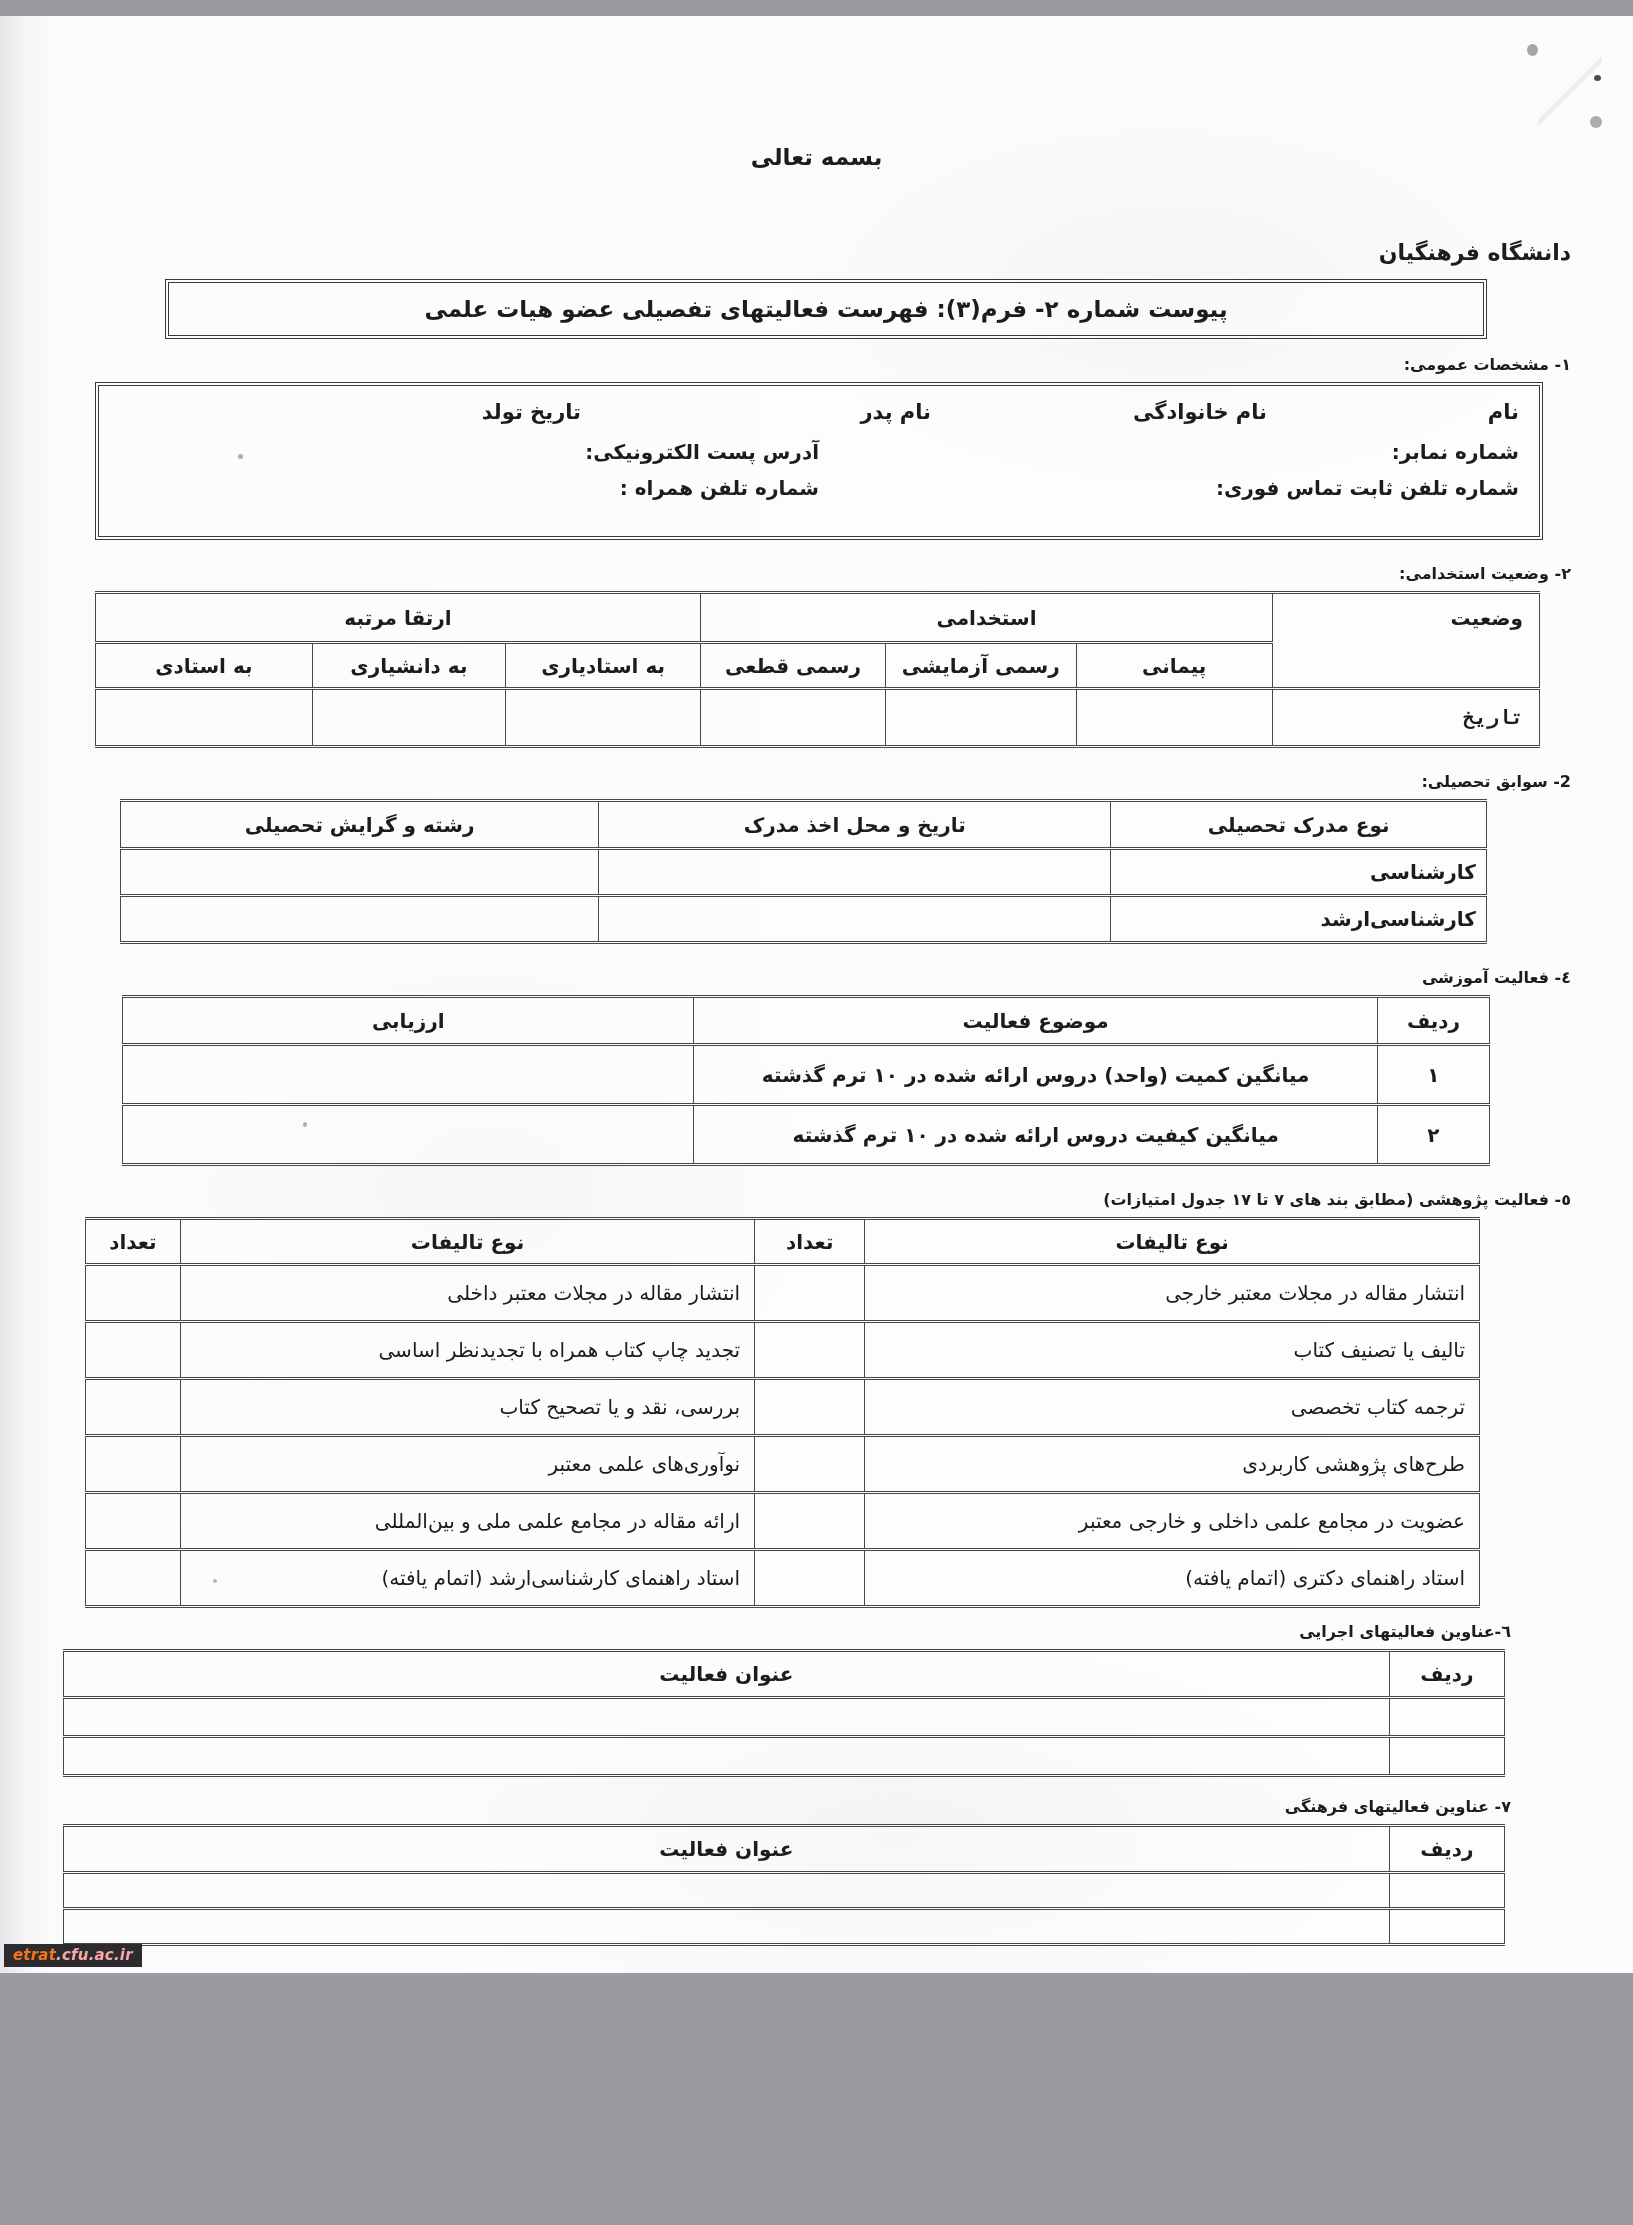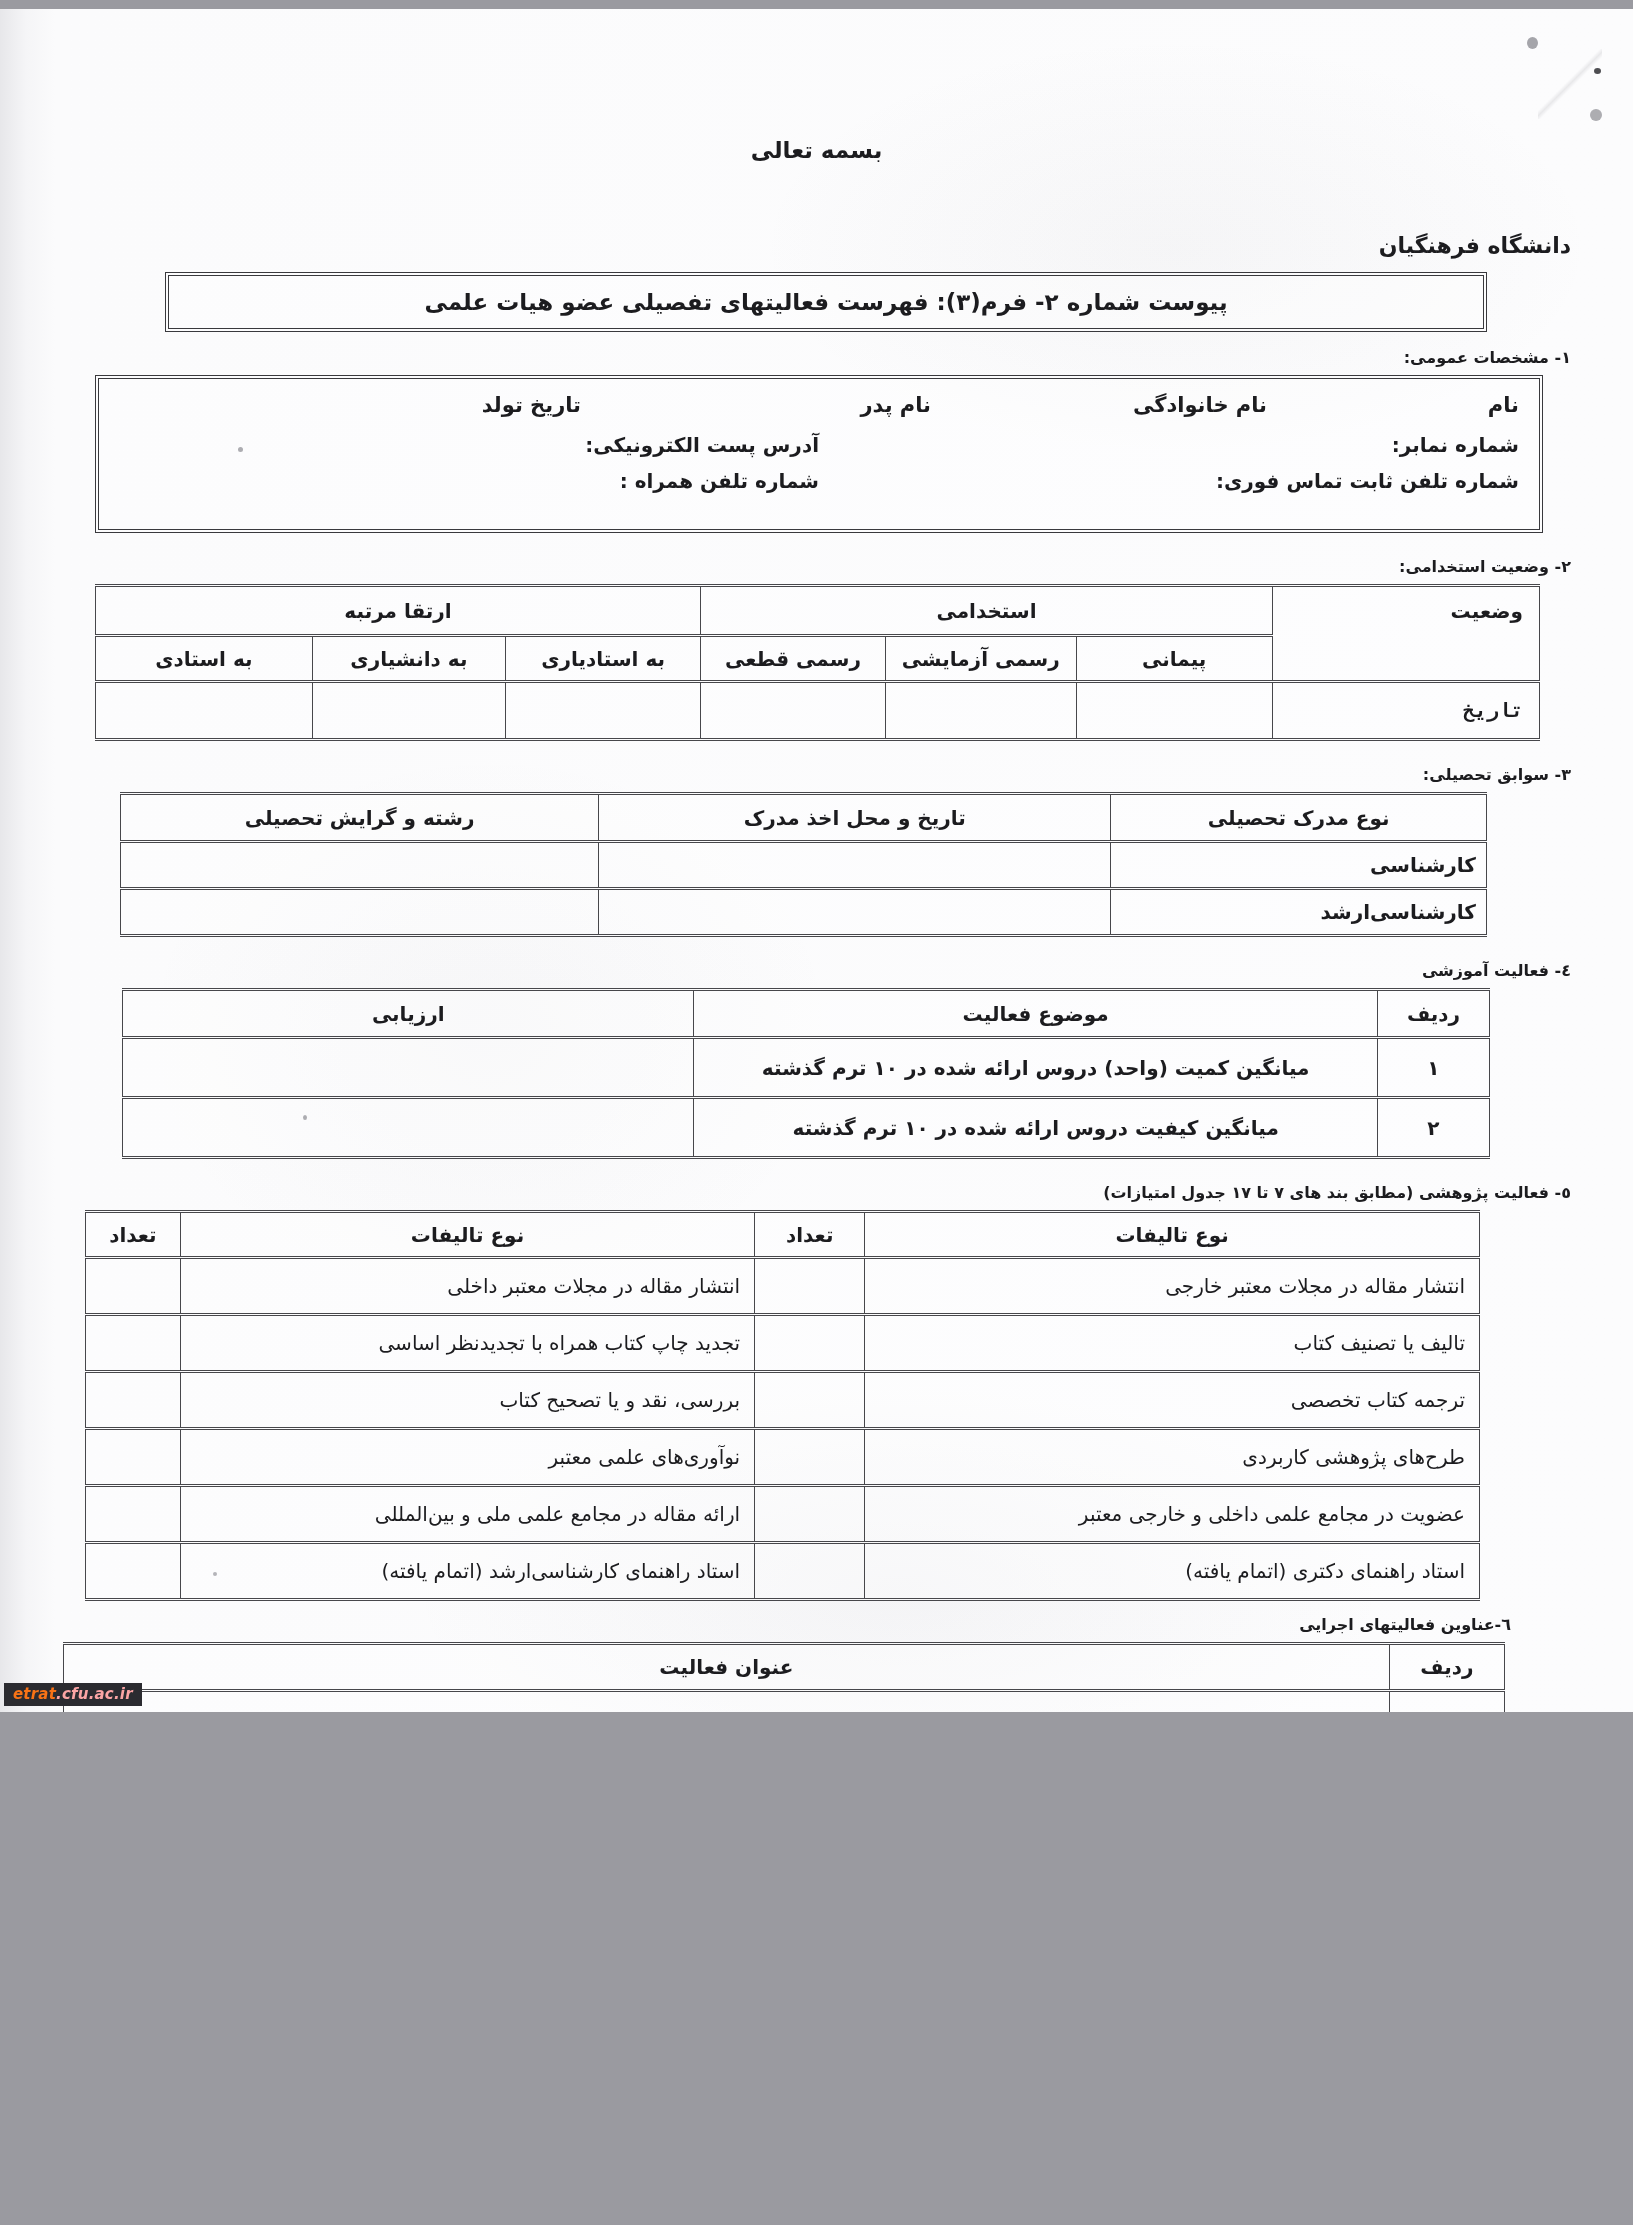--- a/index.html
+++ b/index.html
@@ -1,19 +1,19 @@
 <!DOCTYPE html>
 <html lang="fa"><head>
 <meta charset="utf-8">
 <style>
   html,body{margin:0;padding:0;background:#9a9aa0;}
   .page{
     position:relative;
-    width:1633px;height:1703px;
-    margin:9px auto;
+    width:1633px;height:1957px;
+    margin:16px auto;
     background:
       radial-gradient(ellipse 600px 300px at 72% 14%, rgba(120,120,130,0.05), transparent 70%),
       radial-gradient(ellipse 500px 400px at 30% 60%, rgba(120,120,130,0.04), transparent 70%),
       radial-gradient(ellipse 700px 300px at 55% 93%, rgba(120,120,135,0.06), transparent 70%),
       linear-gradient(90deg,#e7e7ea 0px,#f5f5f7 26px,#fbfbfc 55px,#fcfcfd 100%);
     direction:rtl;
     font-family:"DejaVu Sans","Liberation Sans",sans-serif;
     color:#1c1c1f;
     overflow:hidden;
   }
@@ -176,21 +176,21 @@
       <td></td>
       <td></td>
       <td></td>
       <td></td>
       <td></td>
       <td></td>
     </tr>
   </tbody>
     </table>
 
-  <div class="sec-heading">۳- سوابق تحصیلی:</div>
+  <div class="sec-heading">2- سوابق تحصیلی:</div>
   <table class="ftable t3">
     <colgroup>
         <col style="width:27.5%">
         <col style="width:37.5%">
         <col style="width:35%">
       </colgroup>
     <tbody>
         <tr class="hr">
       <th>نوع مدرک تحصیلی</th>
       <th>تاریخ و محل اخذ مدرک</th>

